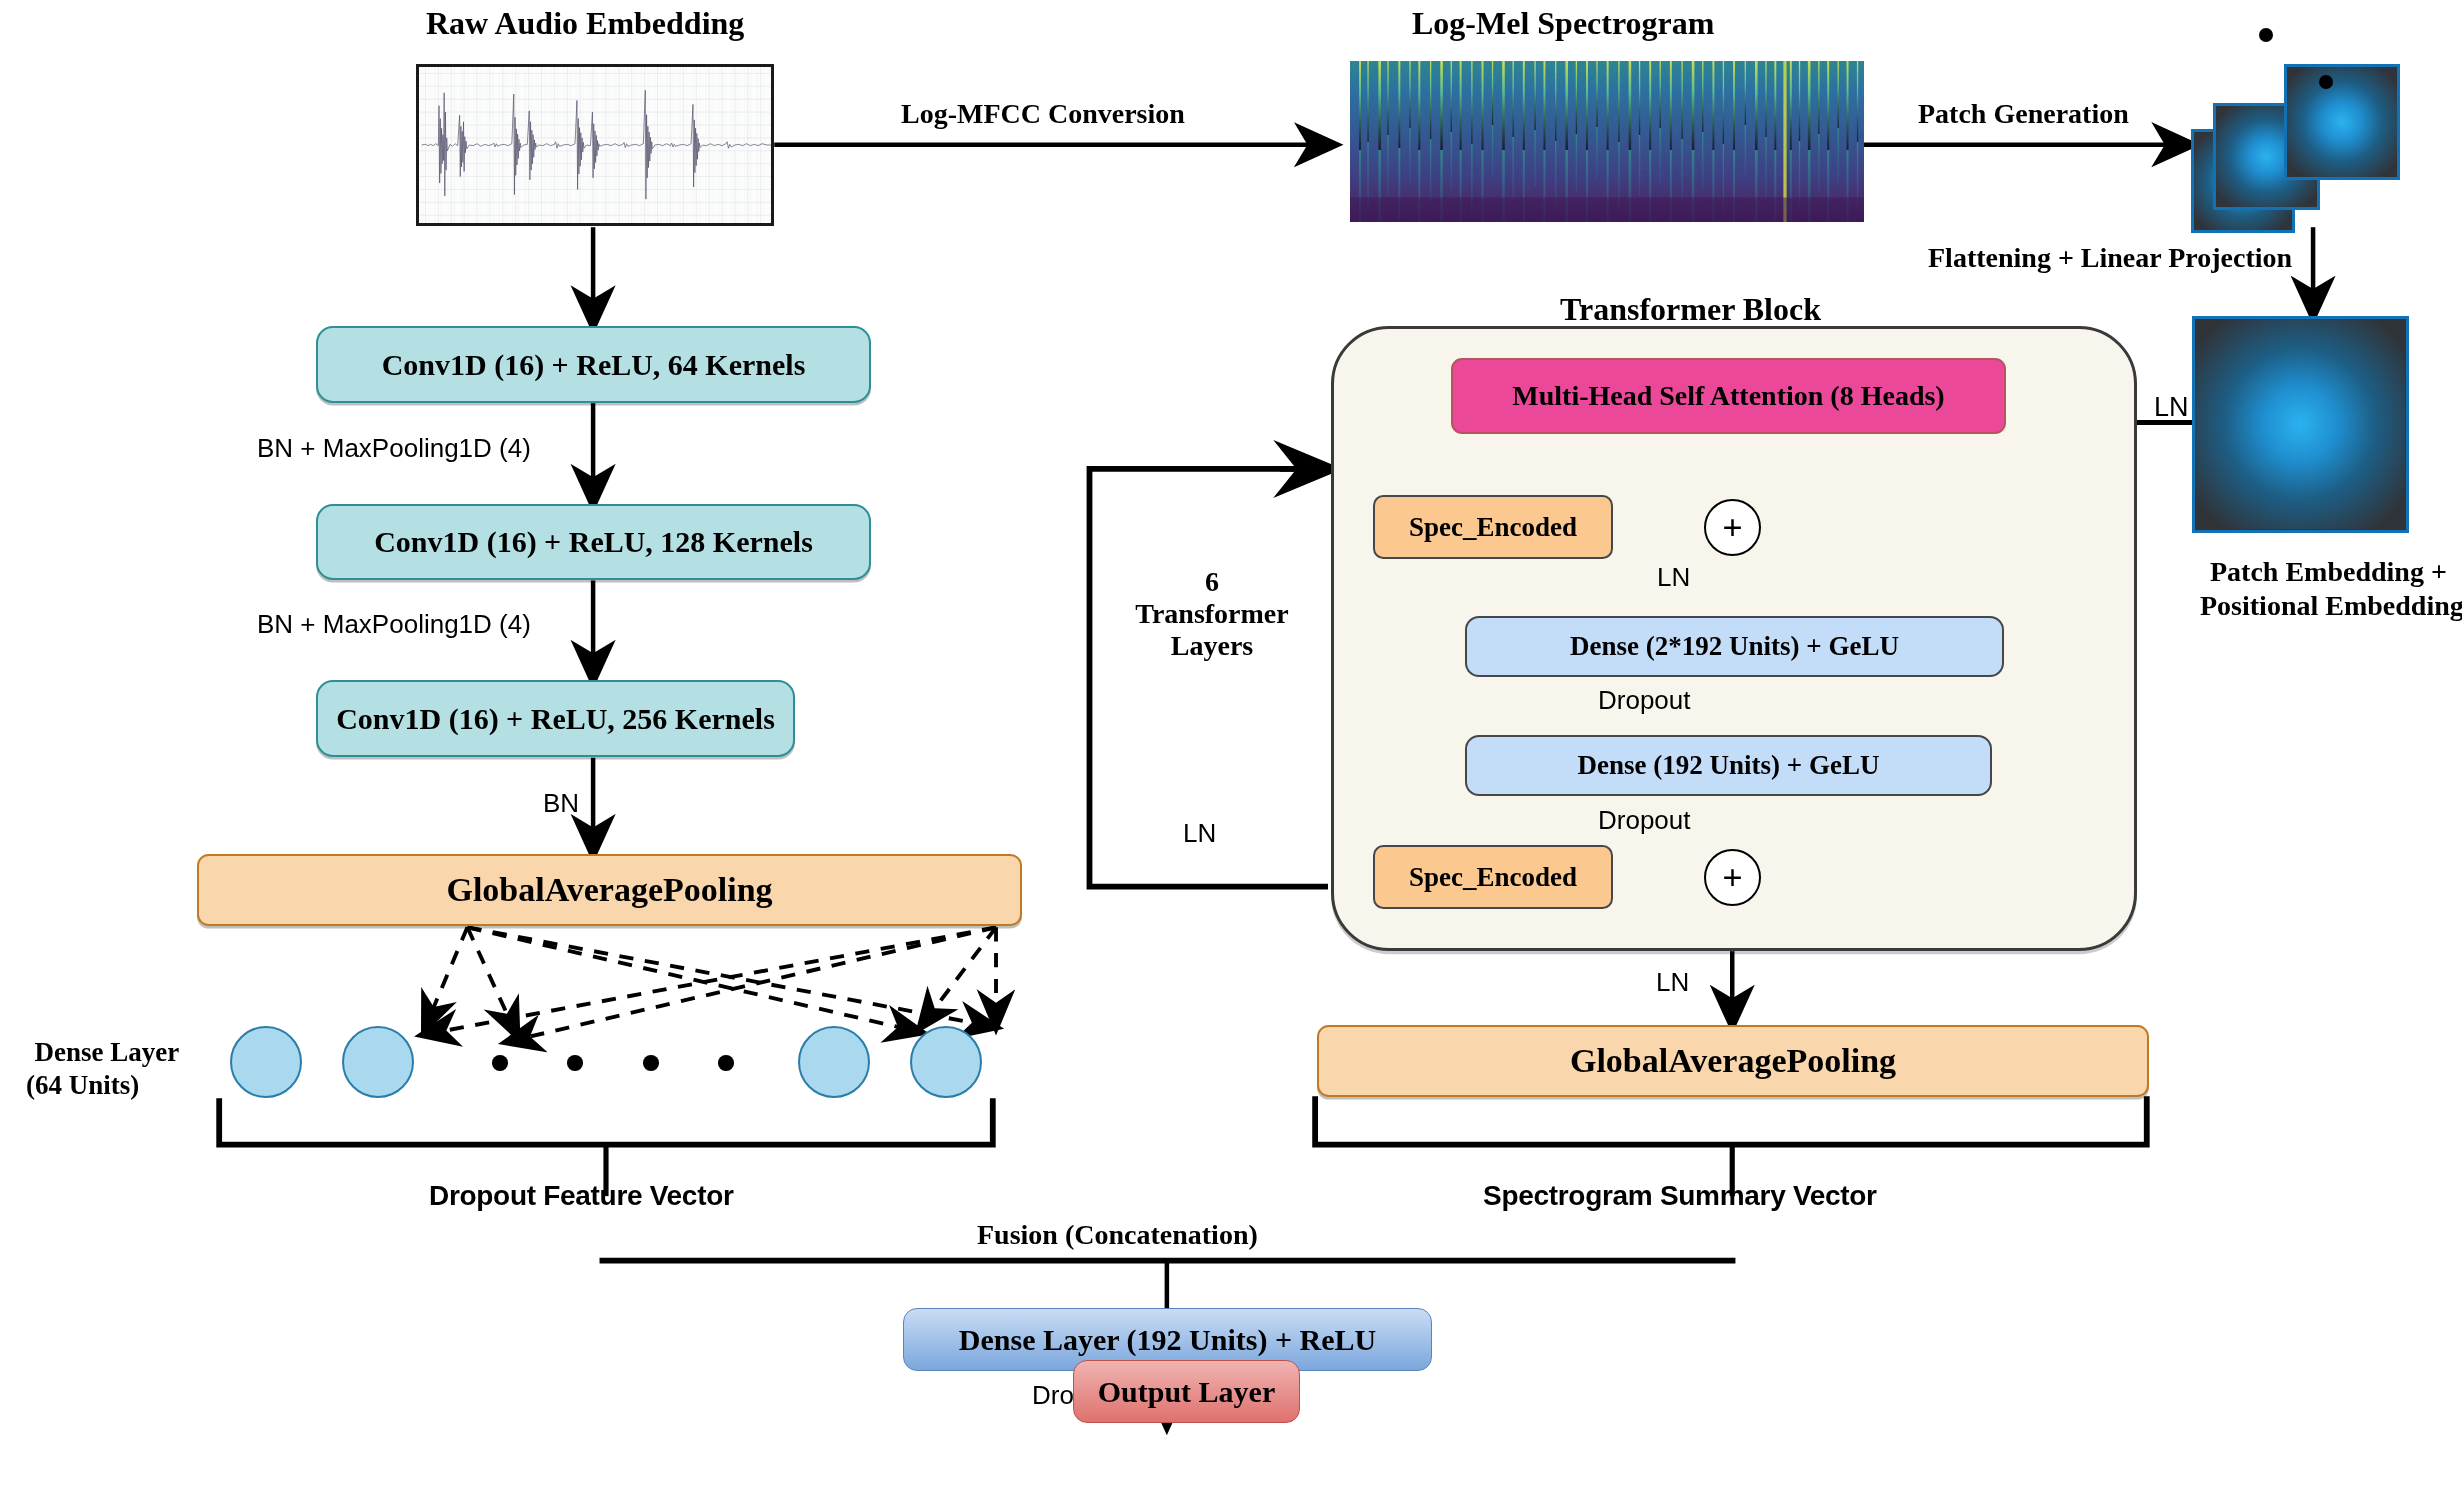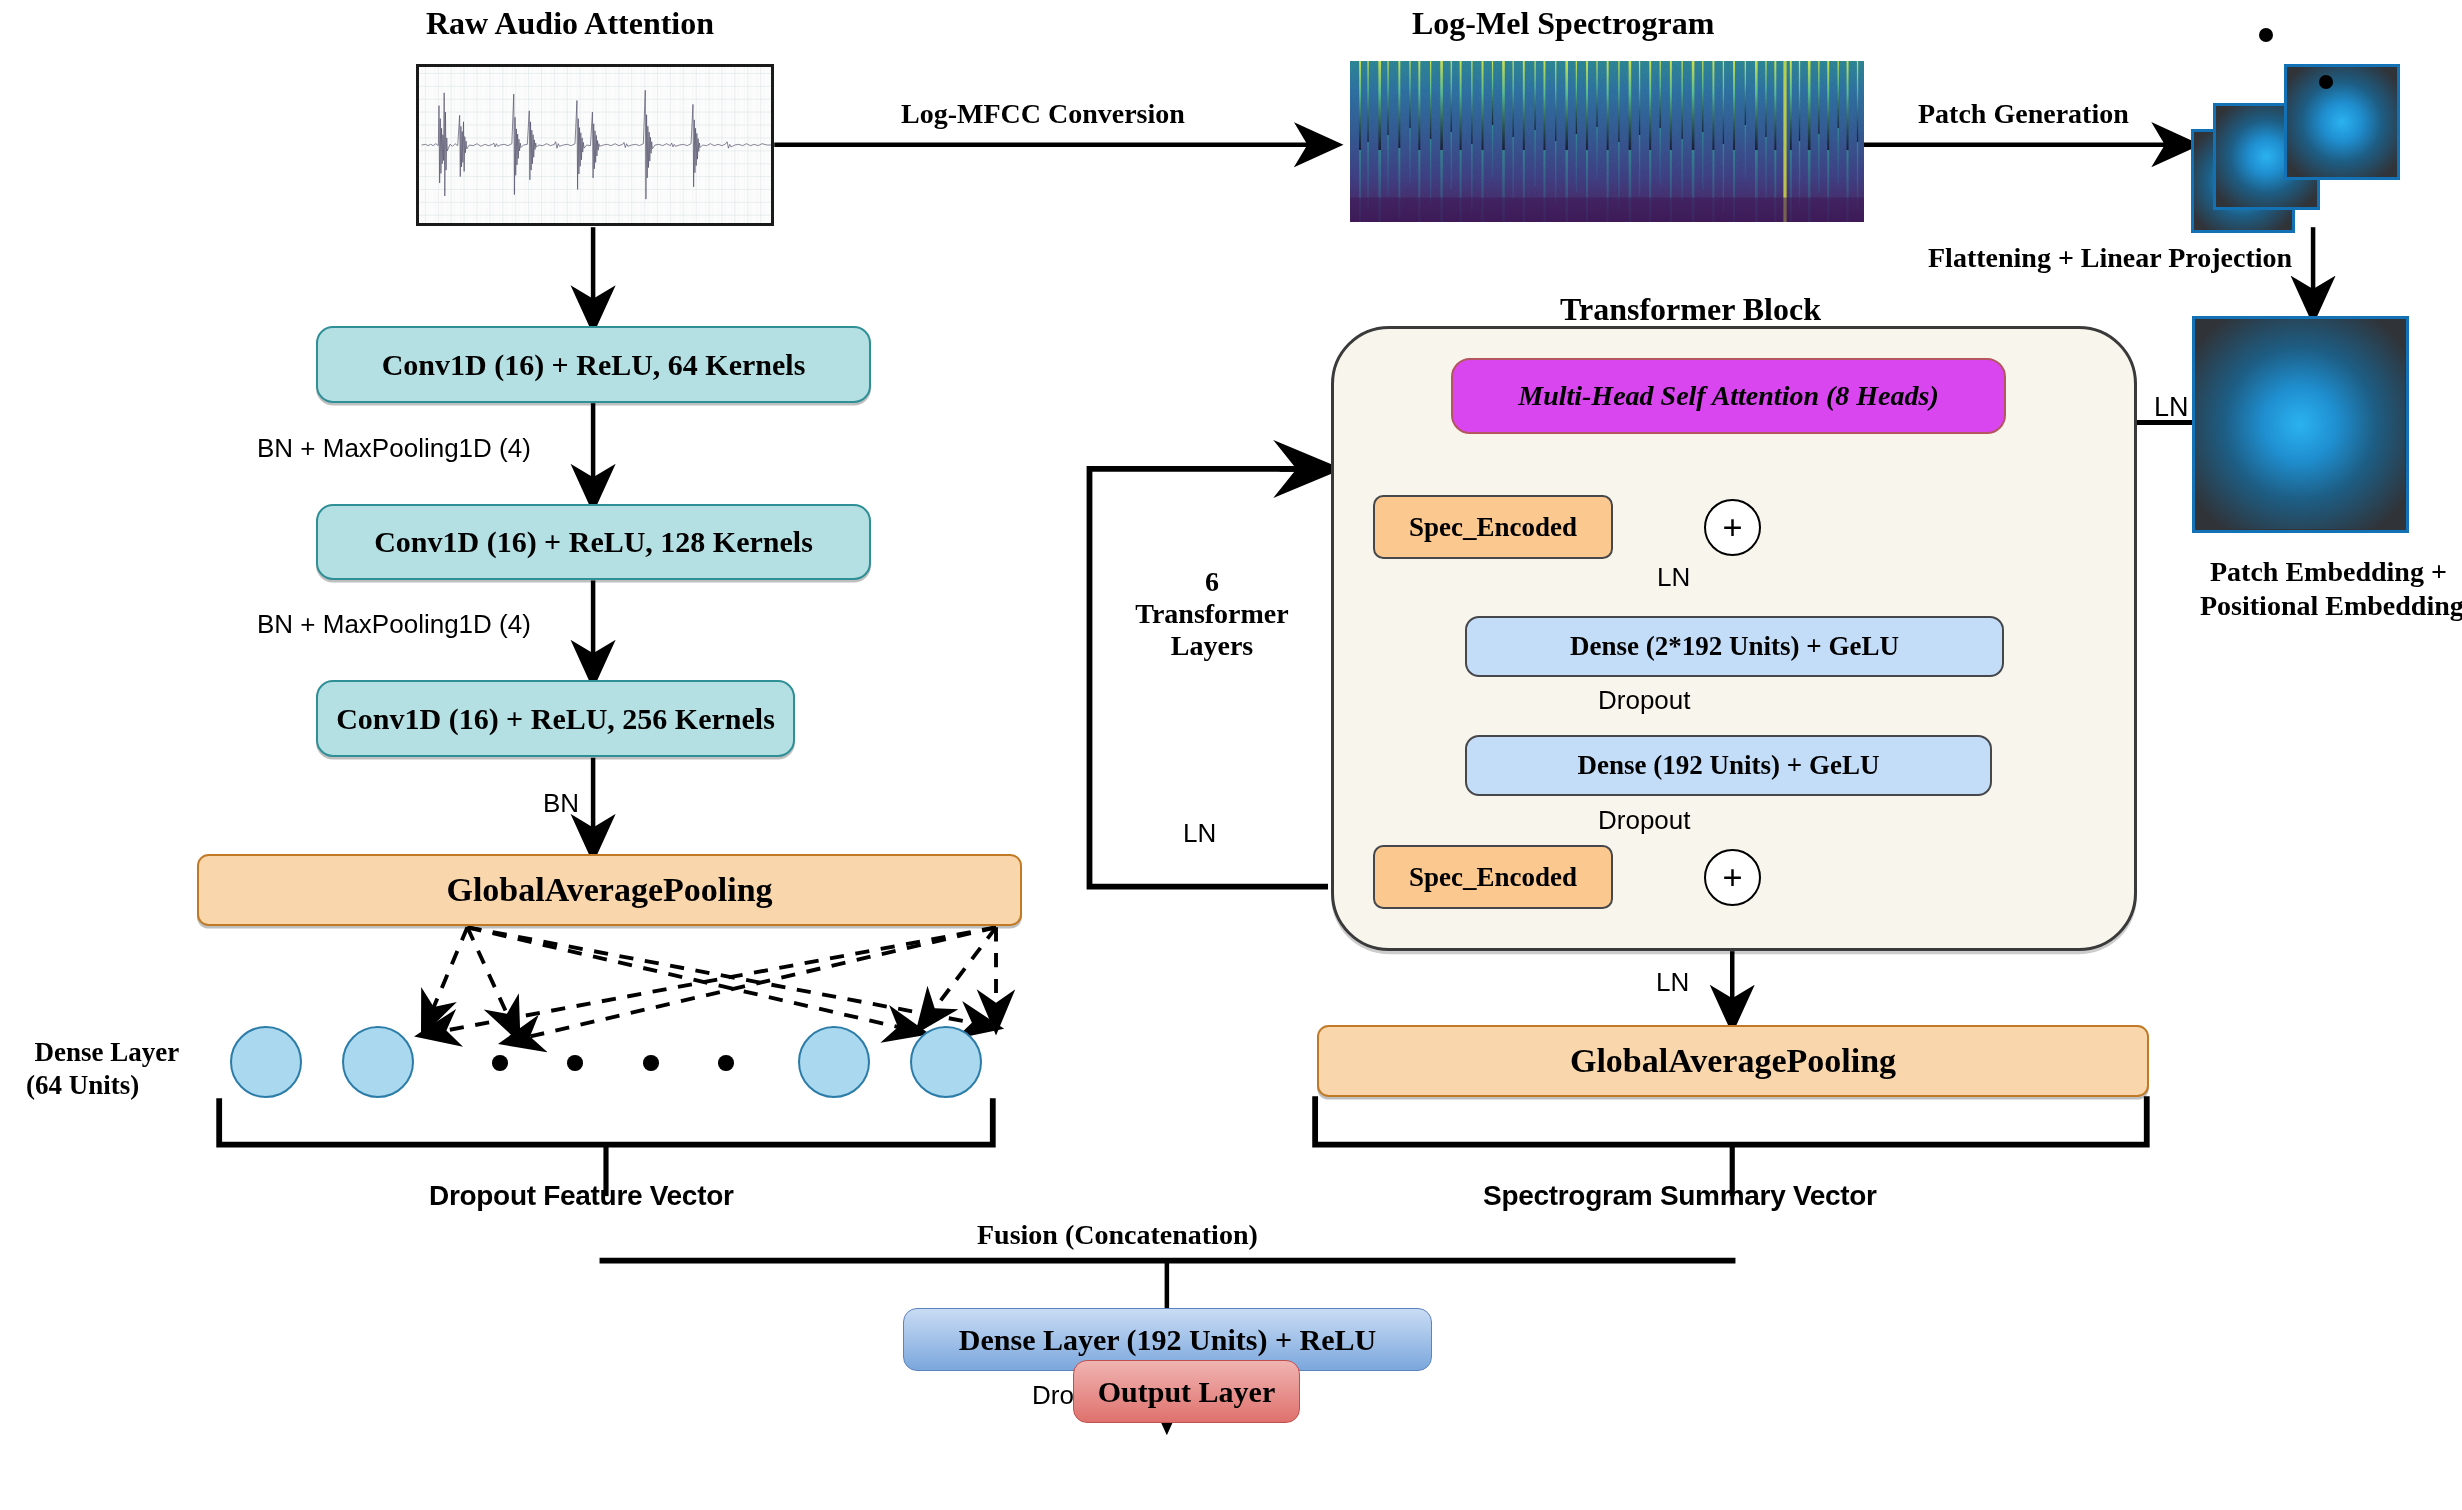--- a/index.html
+++ b/index.html
@@ -30,25 +30,24 @@
     box-shadow: 0 2.6px 0 rgba(0,0,0,.25);
   }
   .gap-box {
     background:#f9d6ab;
     border:2.6px solid #c07a26;
     border-radius:11.6px;
     font-size:34px;
     box-shadow: 0 2.6px 0 rgba(0,0,0,.25);
   }
   .mhsa-box {
-    background:#d946ef;
+    background:#ec4899;
     border:2.6px solid #b4555f;
-    border-radius:19px;
+    border-radius:11px;
     font-size:28px;
-    font-style:italic;
   }
   .dense-gelu-box {
     background:#c3dcf7;
     border:2.6px solid #46474b;
     border-radius:14px;
     font-size:27px;
   }
   .spec-box {
     background:#fbc88f;
     border:2.6px solid #46474b;
@@ -201,21 +200,21 @@
 
     <polyline points="2040,1700 2040,1775 3330,1775 3330,1700" fill="none" stroke="#000" stroke-width="9"></polyline>
     <line x1="2687" y1="1775" x2="2687" y2="1855" stroke="#000" stroke-width="8"></line>
 
     <line x1="930" y1="1955" x2="2692" y2="1955" stroke="#000" stroke-width="9"></line>
     <line x1="1810" y1="1955" x2="1810" y2="2030" stroke="#000" stroke-width="7"></line>
 
     <line x1="1810" y1="2125" x2="1810" y2="2212" stroke="#000" stroke-width="7" marker-end="url(#ah)"></line>
   </svg>
 
-  <div class="lbl title" style="left:426px; top:5.2px;">Raw Audio Attention</div>
+  <div class="lbl title" style="left:426px; top:5.2px;">Raw Audio Embedding</div>
 
   <div class="wave-panel" style="left:416px; top:64px; width:358px; height:162px;">
     <svg width="352" height="156" viewBox="0 0 546 242">
       <g stroke="#dfe6e6" stroke-width="1">
         <path d="M0 10H546M0 30H546M0 50H546M0 70H546M0 90H546M0 110H546M0 130H546M0 150H546M0 170H546M0 190H546M0 210H546M0 230H546"></path>
         <path d="M10 0V242M30 0V242M50 0V242M70 0V242M90 0V242M110 0V242M130 0V242M150 0V242M170 0V242M190 0V242M210 0V242M230 0V242M250 0V242M270 0V242M290 0V242M310 0V242M330 0V242M350 0V242M370 0V242M390 0V242M410 0V242M430 0V242M450 0V242M470 0V242M490 0V242M510 0V242M530 0V242"></path>
       </g>
       <g stroke="#eef2f2" stroke-width="0.6">
         <path d="M5 0V242M15 0V242M25 0V242M35 0V242M45 0V242M55 0V242M65 0V242M75 0V242M85 0V242M95 0V242M105 0V242M115 0V242M125 0V242M135 0V242M145 0V242M155 0V242M165 0V242M175 0V242M185 0V242M195 0V242M205 0V242M215 0V242M225 0V242M235 0V242M245 0V242M255 0V242M265 0V242M275 0V242M285 0V242M295 0V242M305 0V242M315 0V242M325 0V242M335 0V242M345 0V242M355 0V242M365 0V242M375 0V242M385 0V242M395 0V242M405 0V242M415 0V242M425 0V242M435 0V242M445 0V242M455 0V242M465 0V242M475 0V242M485 0V242M495 0V242M505 0V242M515 0V242M525 0V242M535 0V242M545 0V242"></path>
       </g>

